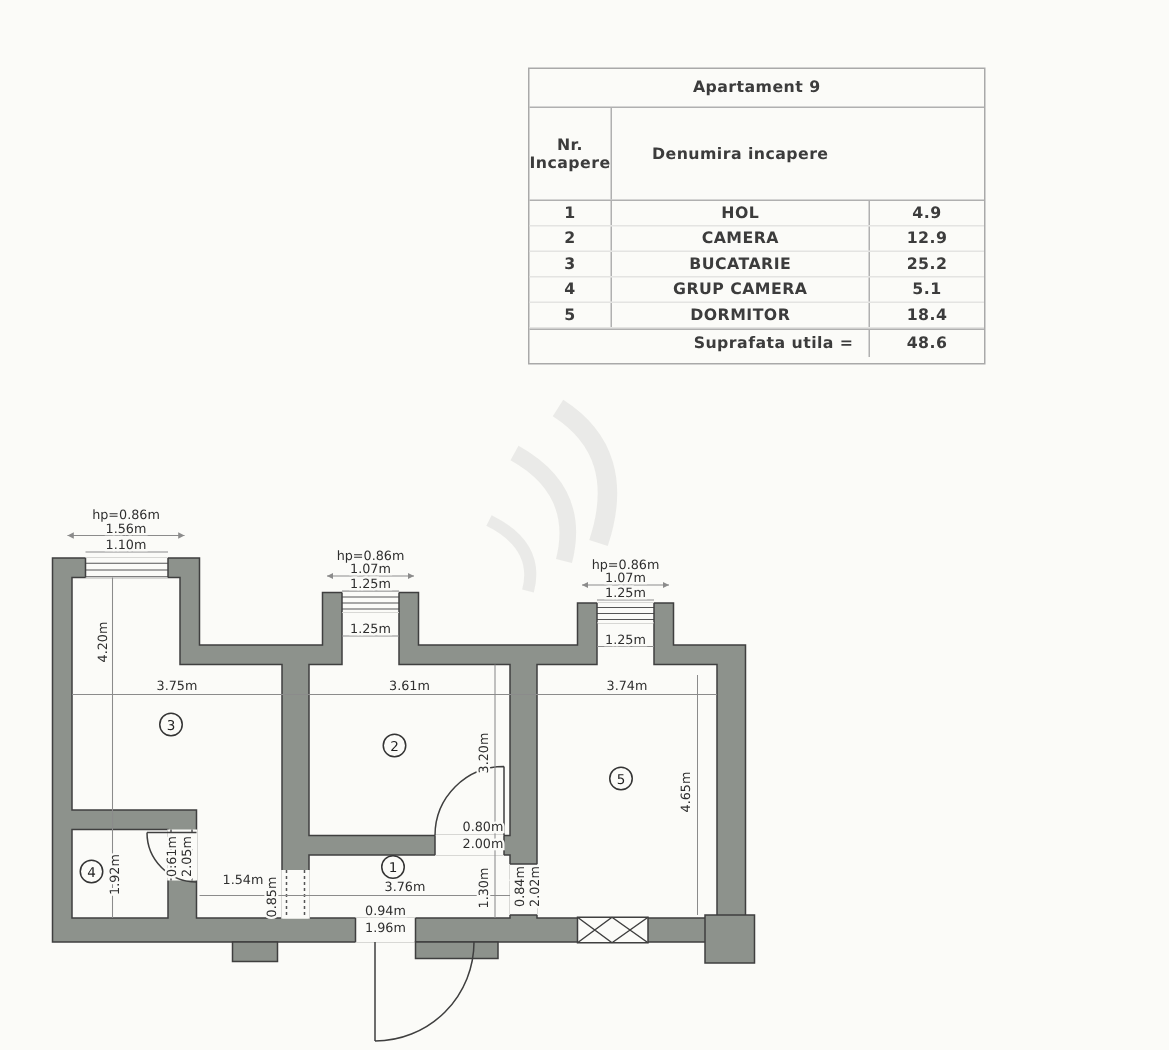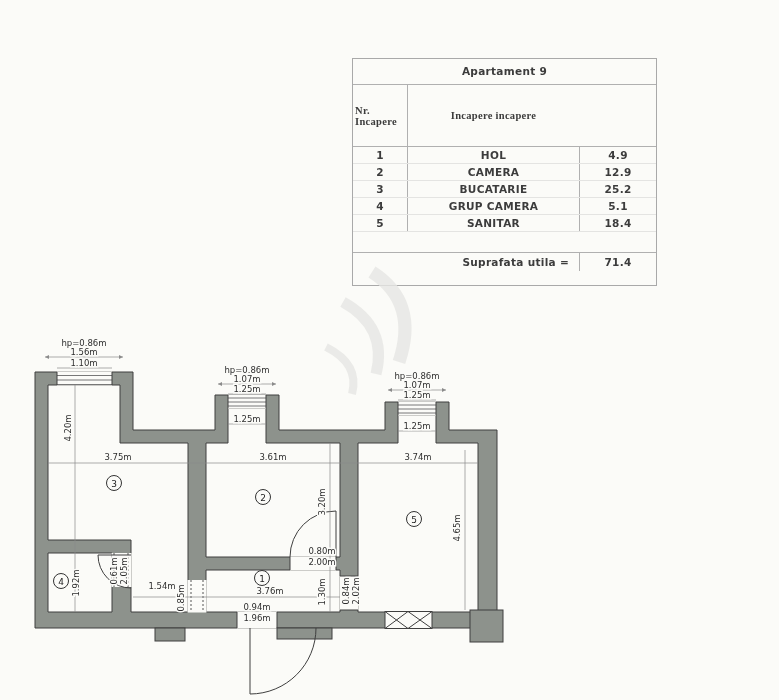--- a/index.html
+++ b/index.html
@@ -5,34 +5,34 @@
   html,body{margin:0;padding:0;}
   .page{
     position:relative;
     width:779px;height:700px;
     background:#fbfbf8;
     font-family:"DejaVu Sans", sans-serif;
     overflow:hidden;
   }
   
   .apt-table{
-    position:absolute;left:352px;top:58px;width:303px;
+    position:absolute;left:352px;top:45px;width:303px;
     border:1px solid #a9a9a9;
     color:#3c3c3c;font-weight:bold;font-size:10.5px;
     letter-spacing:.3px;
     background:transparent;
-    padding-bottom:14px;
+    padding-bottom:4px;
   }
   .t-title{height:25px;line-height:25px;text-align:center;border-bottom:1px solid #b0b0b0;}
   .t-head{display:grid;grid-template-columns:54px 172px 1fr;border-bottom:1px solid #b0b0b0;}
-  .t-head .t-cell{min-height:57px;display:flex;align-items:center;justify-content:center;text-align:left;padding:2px;font-family:Liberation Serif, serif;}
+  .t-head .t-cell{min-height:57px;display:flex;align-items:center;justify-content:center;text-align:center;padding:2px;}
   .t-row{display:grid;grid-template-columns:54px 172px 1fr;height:16px;line-height:16px;border-bottom:1px solid #e4e4e2;}
   .t-row .t-cell{text-align:center;overflow:hidden;white-space:nowrap;}
   .t-vl{border-left:1px solid #b0b0b0;}
-  .t-foot{display:grid;grid-template-columns:226px 1fr;height:18px;line-height:18px;border-top:1px solid #b0b0b0;margin-top:20px;}
+  .t-foot{display:grid;grid-template-columns:226px 1fr;height:18px;line-height:18px;border-top:1px solid #b0b0b0;}
   .t-foot .t-label{text-align:right;padding-right:10px;}
   .t-foot .t-value{text-align:center;border-left:1px solid #b0b0b0;}
   
   svg{position:absolute;left:0;top:0;}
   .wall{fill:#8d928c;stroke:#3f3f3f;stroke-width:1;fill-rule:evenodd;}
   .punch{fill:#fbfbf8;stroke:none;}
   .block{fill:#8d928c;stroke:#3f3f3f;stroke-width:1;}
   .wline{stroke:#3f3f3f;stroke-width:1;fill:none;}
   .glz{stroke:#555;stroke-width:.8;fill:none;}
   .dash{stroke:#555;stroke-width:1;fill:none;stroke-dasharray:2 2;}
@@ -44,21 +44,21 @@
 </style>
 </head>
 <body>
 
 <div class="page">
 
   <div class="apt-table">
     <div class="t-title">Apartament 9</div>
     <div class="t-head">
       <div class="t-cell">Nr. Incapere</div>
-      <div class="t-cell t-vl">Incapere incapere</div>
+      <div class="t-cell t-vl">Denumira incapere</div>
     </div>
     <div class="t-row">
       <div class="t-cell">1</div>
       <div class="t-cell t-vl">HOL</div>
       <div class="t-cell t-vl">4.9</div>
     </div>
     <div class="t-row">
       <div class="t-cell">2</div>
       <div class="t-cell t-vl">CAMERA</div>
       <div class="t-cell t-vl">12.9</div>
@@ -68,26 +68,26 @@
       <div class="t-cell t-vl">BUCATARIE</div>
       <div class="t-cell t-vl">25.2</div>
     </div>
     <div class="t-row">
       <div class="t-cell">4</div>
       <div class="t-cell t-vl">GRUP CAMERA</div>
       <div class="t-cell t-vl">5.1</div>
     </div>
     <div class="t-row">
       <div class="t-cell">5</div>
-      <div class="t-cell t-vl">SANITAR</div>
+      <div class="t-cell t-vl">DORMITOR</div>
       <div class="t-cell t-vl">18.4</div>
     </div>
     <div class="t-foot">
       <div class="t-label">Suprafata utila =</div>
-      <div class="t-value">71.4</div>
+      <div class="t-value">48.6</div>
     </div>
   </div>
 
   <svg width="779" height="700" viewBox="0 0 779 700">
     <defs>
       <marker id="arr" markerWidth="7" markerHeight="6" refX="6" refY="3" orient="auto-start-reverse">
         <path d="M0,0 L6,3 L0,6 Z" fill="#8b8b8b"></path>
       </marker>
     </defs>
 

